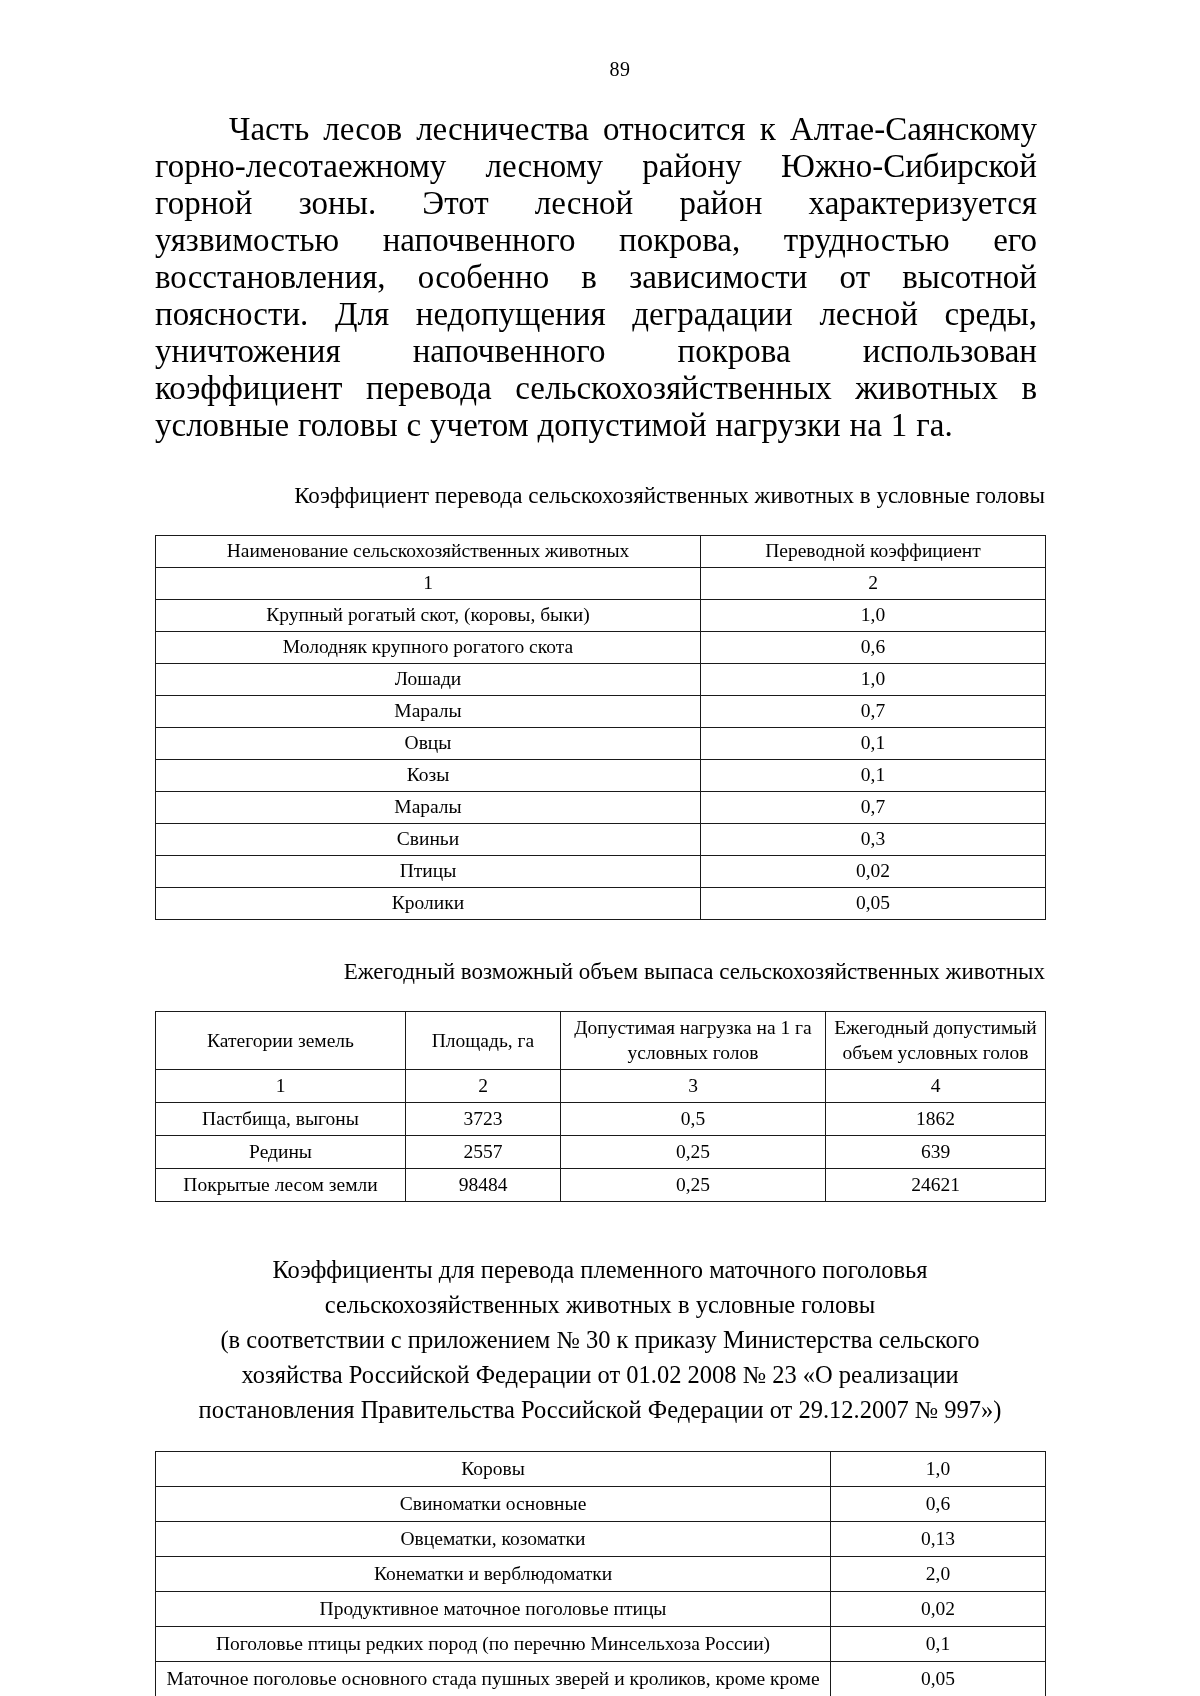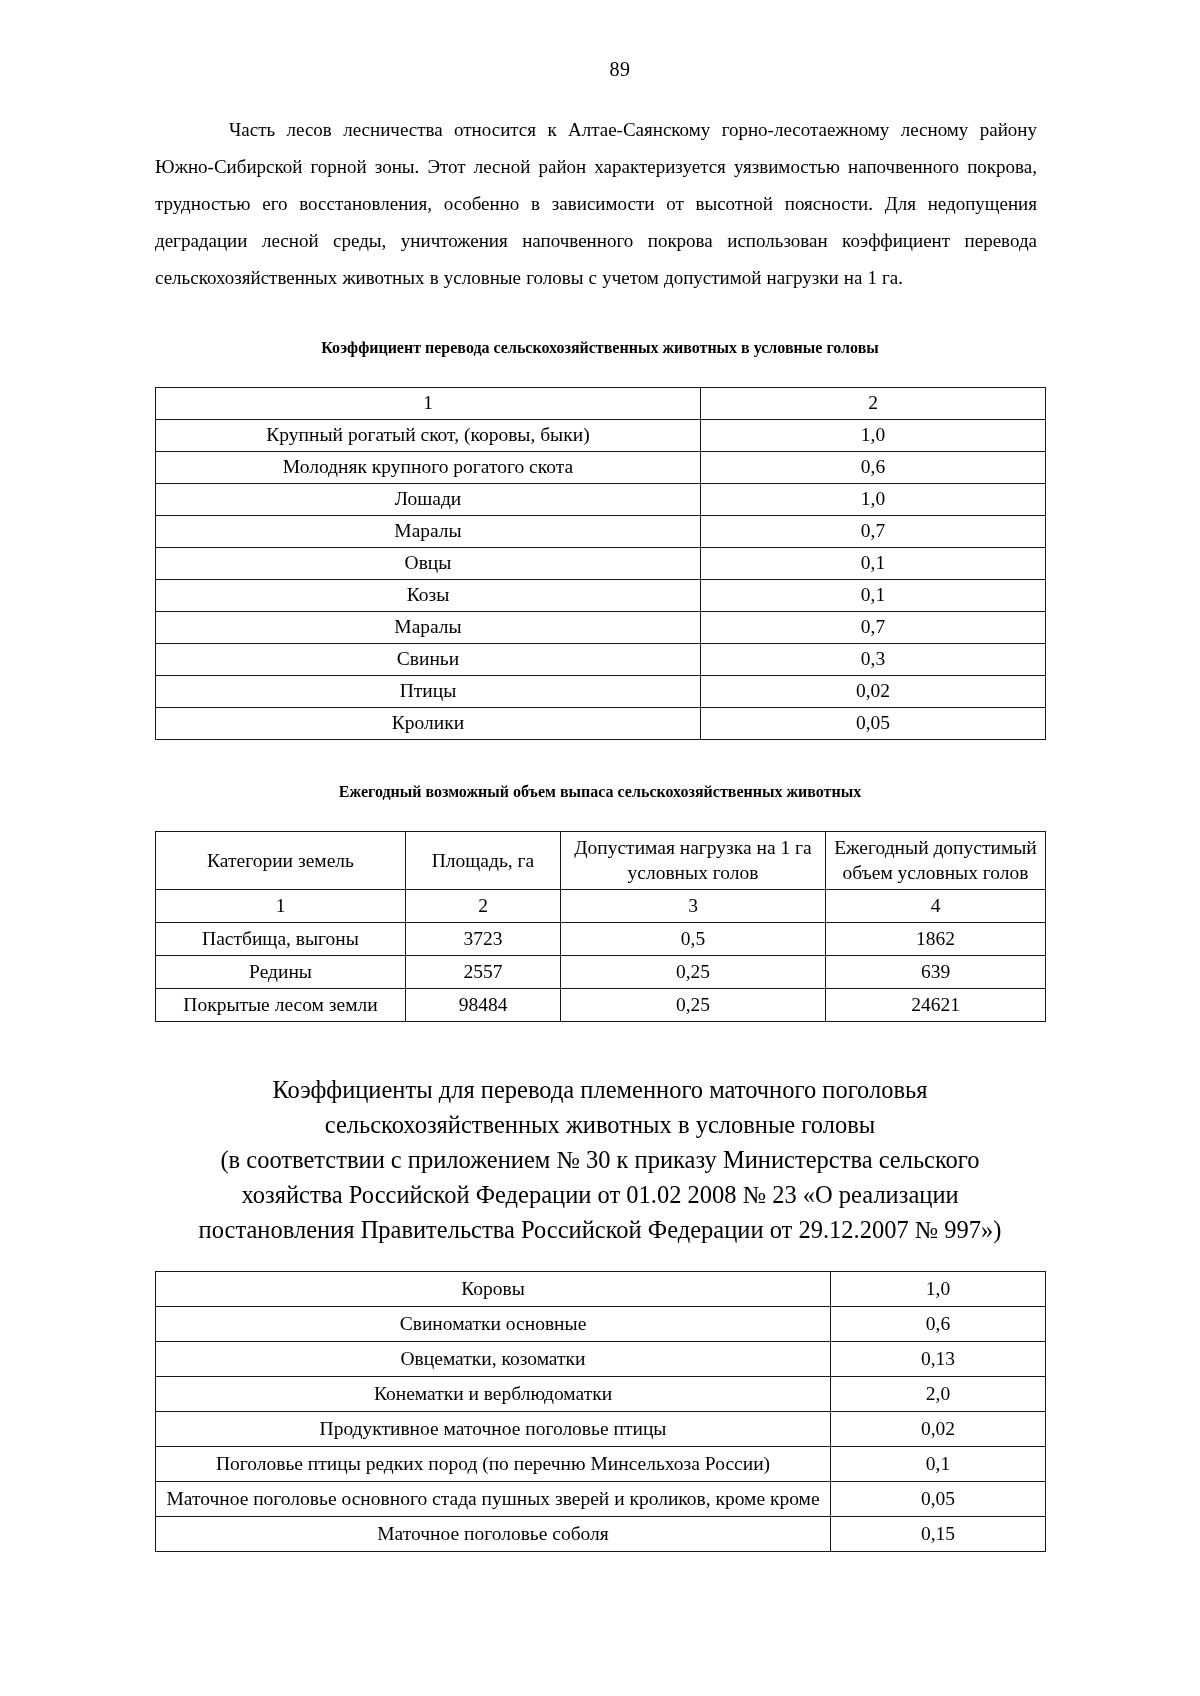--- a/index.html
+++ b/index.html
@@ -29,34 +29,34 @@
     font-size: 20px;
     margin-top: 58px;
     letter-spacing: 0.5px;
     padding-left: 40px;
   }
   .content {
     margin: 0 auto;
     width: 890px;
   }
   p.body-text {
-    font-size: 19px;
+    font-size: 33px;
     line-height: 37px;
     text-align: justify;
     text-indent: 74px;
     margin: 30px 8px 0 0;
     text-justify: inter-word;
     hyphens: none;
     word-spacing: 0.02em;
   }
   h2.table-title {
-    font-size: 16px;
+    font-size: 23px;
     line-height: 35px;
-    font-weight: bold;
-    text-align: center;
+    font-weight: normal;
+    text-align: right;
     margin: 34px 0 22px 0;
   }
   h2.table-title.tight {
   }
   .title-block {
     text-align: center;
     font-size: 24.5px;
     line-height: 35px;
     margin: 50px 0 24px 0;
     font-family: Liberation Serif, serif;
@@ -117,20 +117,24 @@
       <span class="ln">Коэффициент перевода сельскохозяйственных животных</span>
       <span class="ln">в условные головы</span>
     </h2>
 
     <table class="doc-table t1">
       <colgroup>
           <col class="c1">
           <col class="c2">
         </colgroup>
       <thead>
+        <tr>
+          <th class="c-center">Наименование сельскохозяйственных животных</th>
+          <th class="c-center">Переводной коэффициент</th>
+        </tr>
         <tr>
           <td class="c-center">1</td>
           <td class="c-center">2</td>
         </tr>
       </thead>
       <tbody>
         <tr>
           <td class="c-left">Крупный рогатый скот, (коровы, быки)</td>
           <td class="c-center">1,0</td>
         </tr>

